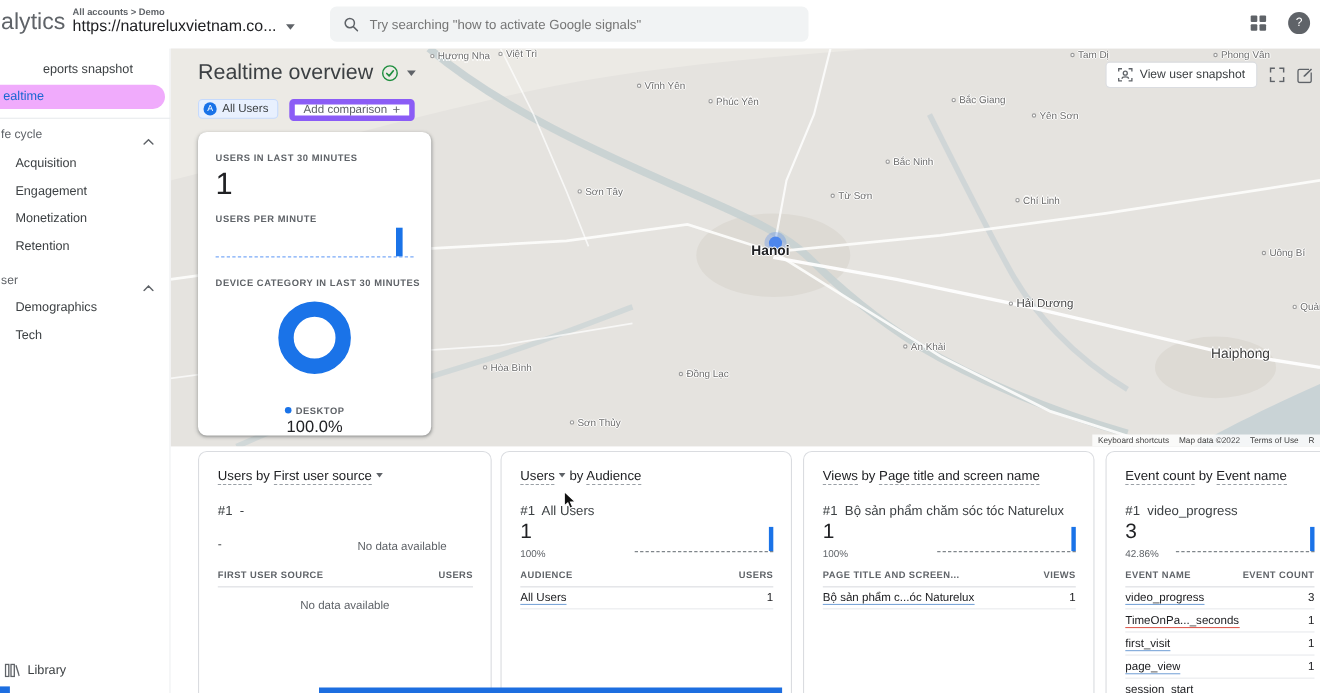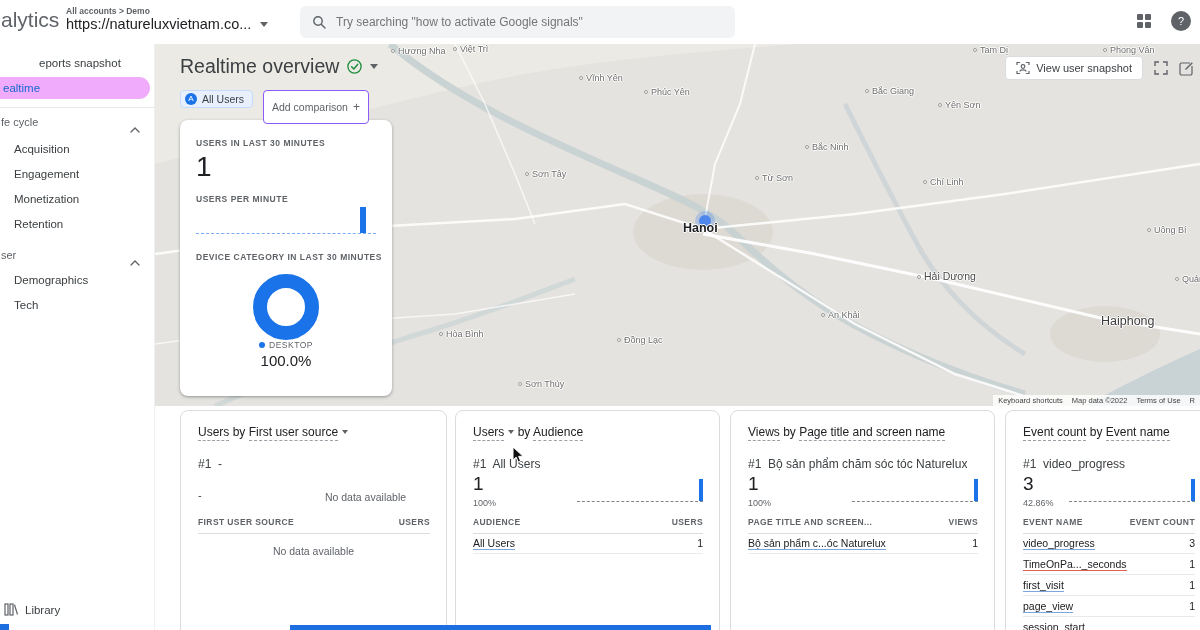--- a/index.html
+++ b/index.html
@@ -40,37 +40,37 @@
   .hanoi-label { position:absolute; left:528px; top:177px; font-size:12.5px; font-weight:bold; color:#202124; z-index:2;
     text-shadow:1px 0 0 #fff,-1px 0 0 #fff,0 1px 0 #fff,0 -1px 0 #fff; }
   .attrib { position:absolute; right:0; bottom:0; height:11px; display:flex; align-items:center; gap:9px; padding:0 5px; background:rgba(255,255,255,.8); font-size:7.5px; color:#444; z-index:3; white-space:nowrap; }
 
   
   .rt-head { position:absolute; left:25px; top:11px; display:flex; align-items:center; gap:8px; z-index:3; }
   .rt-title { font-size:19.5px; color:#3c4043; white-space:nowrap; }
   .chips { position:absolute; left:25px; top:46px; display:flex; gap:10px; z-index:3; }
   .chip-a { height:18px; display:flex; align-items:center; gap:5px; background:#e8f0fe; border:1px solid #c6dafc; border-radius:4px; padding:0 8px 0 4px; font-size:10.5px; color:#3c4043; cursor:pointer; }
   .chip-a .av { width:12px; height:12px; border-radius:50%; background:#1a73e8; color:#fff; font-size:8px; line-height:12px; text-align:center; }
-  .chip-add { height:34px; display:flex; align-items:center; gap:5px; border:1px solid #8b5cf6; border-radius:4px; padding:0 8px; font-size:10.5px; color:#5f6368; background:#fff; cursor:pointer;justify-content:flex-end; }
+  .chip-add { height:20px; display:flex; align-items:center; gap:5px; border:5px solid #8b5cf6; border-radius:4px; padding:0 8px; font-size:10.5px; color:#5f6368; background:#fff; cursor:pointer;justify-content:flex-end; }
   .chip-add .plus { font-size:12px; color:#5f6368; }
   .snap-row { position:absolute; right:6px; top:12px; display:flex; align-items:center; gap:11px; z-index:3; }
   .snap-btn { height:24px; display:flex; align-items:center; gap:6px; background:#fff; border:1px solid #dadce0; border-radius:4px; padding:0 10px; font-size:11px; color:#3c4043; cursor:pointer; white-space:nowrap; }
   .icon-btn { cursor:pointer; display:flex; align-items:center; }
 
   
   .sum-card { position:absolute; left:25px; top:76px; width:212px; height:276px; background:#fff; border-radius:8px; padding:18px 16px 0;
     box-shadow:0 1px 2px rgba(60,64,67,.3),0 1px 3px 1px rgba(60,64,67,.15); z-index:2; }
   .mini-label { font-size:8.5px; letter-spacing:.5px; color:#5f6368; font-weight:bold; white-space:nowrap; }
   .sum-big { font-size:28px; line-height:30px; color:#202124; margin-top:4px; }
   .mt12 { margin-top:12px; } .mt10 { margin-top:10px; }
   .pm-chart { position:relative; height:38px; }
   .pm-line { position:absolute; left:0; right:0; bottom:8px; border-bottom:1px dashed #7baaf7; }
   .pm-bar { position:absolute; right:10px; bottom:9px; width:6px; height:26px; background:#1a73e8; }
   .donut { width:66px; height:66px; border:14px solid #1a73e8; border-radius:50%; margin:12px auto 0; }
-  .legend { margin-top:0; text-align:center; font-size:8.5px; color:#5f6368; letter-spacing:.5px; font-weight:normal; }
+  .legend { margin-top:28px; text-align:center; font-size:8.5px; color:#5f6368; letter-spacing:.5px; font-weight:bold; }
   .legend .ld { display:inline-block; width:6px; height:6px; border-radius:50%; background:#1a73e8; margin-right:4px; }
   .pct-big { text-align:center; font-size:15px; color:#202124; margin-top:2px; }
 
   
   .cards { position:absolute; left:155px; top:406px; width:1045px; height:224px; background:#fff; z-index:2; overflow:hidden; }
   .card { position:absolute; top:4px; height:236px; background:#fff; border:1px solid #dadce0; border-radius:8px; }
   .c1 { left:25px;  width:267px; }
   .c2 { left:300px; width:265px; }
   .c3 { left:575px; width:265px; }
   .c4 { left:850px; width:207px; }

